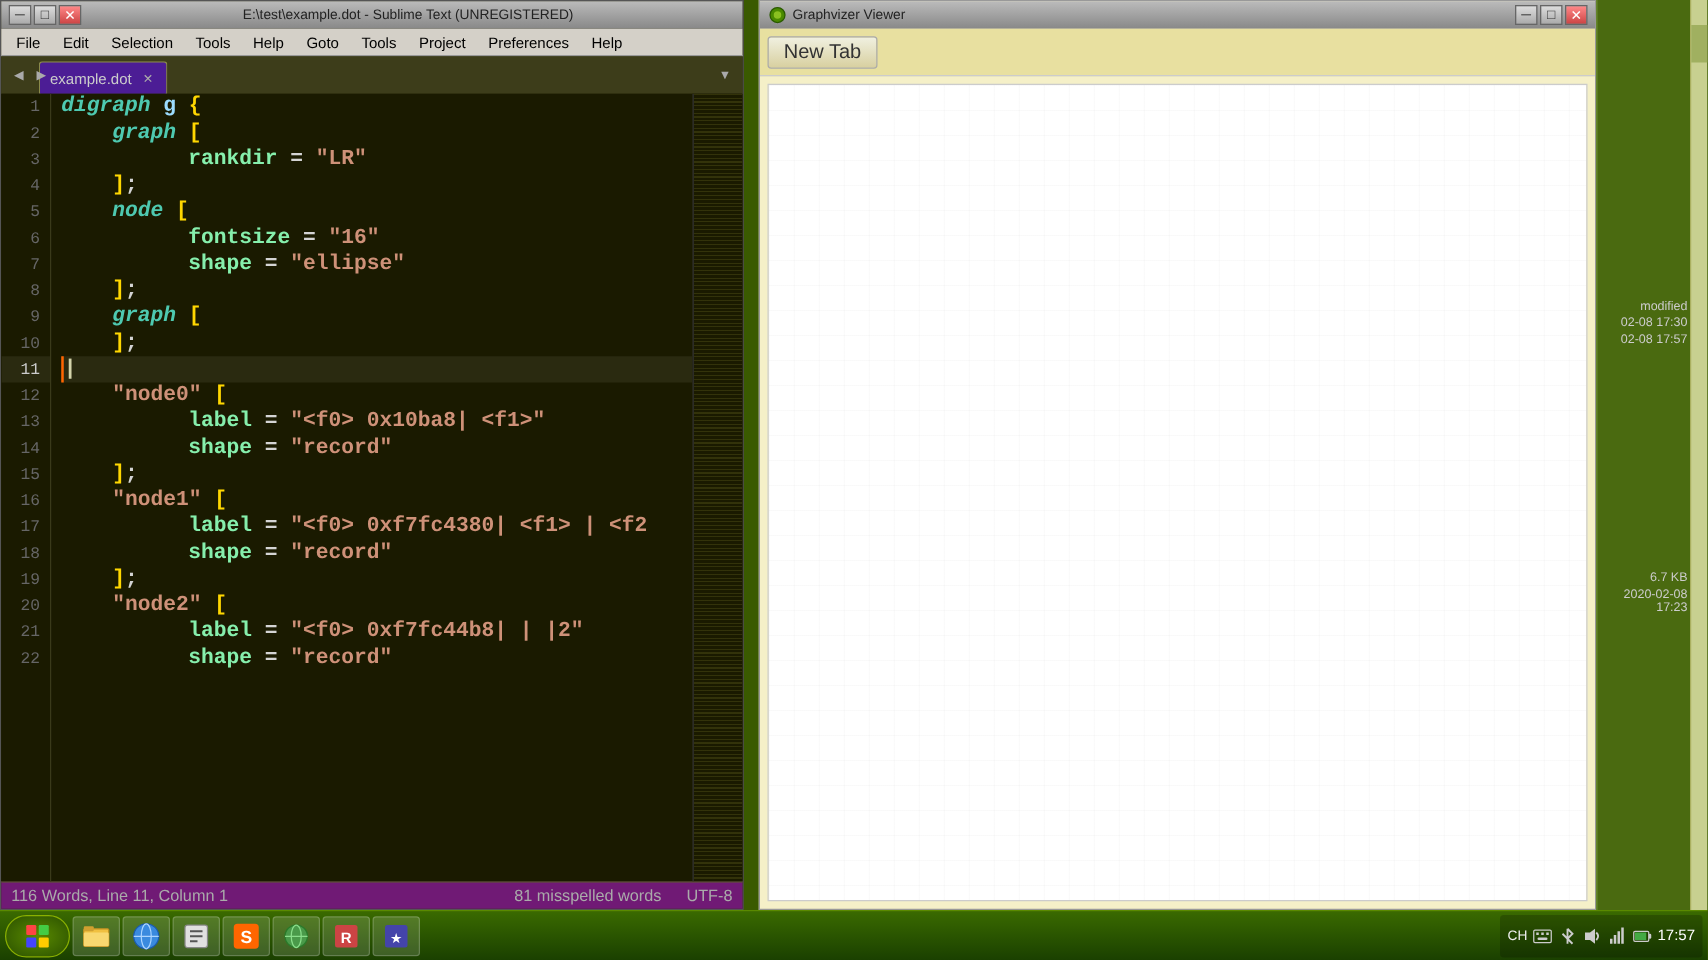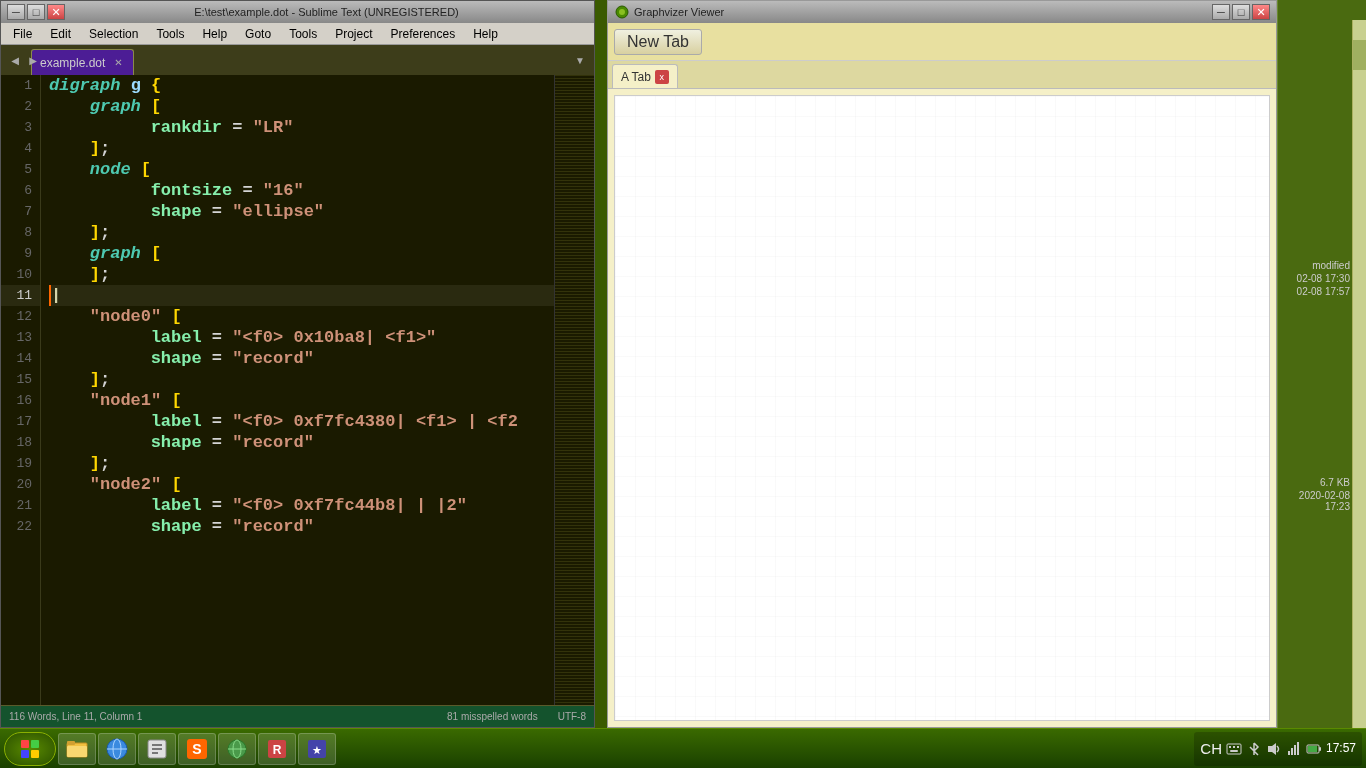--- a/index.html
+++ b/index.html
@@ -167,25 +167,25 @@
         0deg,
         transparent,
         transparent 2px,
         rgba(150,150,50,0.2) 2px,
         rgba(150,150,50,0.2) 3px
       );
     }
 
     .status-bar {
       height: 22px;
-      background: #14532d;
+      background: #701a75;
       display: flex;
       align-items: center;
       padding: 0 8px;
-      font-size: 10px;
+      font-size: 13px;
       color: #aaa;
       border-top: 1px solid #5a5a2a;
       gap: 20px;
     }
     .status-bar .status-left { margin-right: auto; }
     .status-section { color: #aaa; }
 
     
     #graphvizer-window {
       position: absolute;
@@ -330,21 +330,21 @@
     .taskbar-tray {
       display: flex;
       align-items: center;
       gap: 4px;
       padding: 0 6px;
       height: 34px;
       background: rgba(0,0,0,0.2);
       border-radius: 3px;
     }
     .tray-text {
-      font-size: 15px;
+      font-size: 11px;
       color: #eee;
     }
     .tray-time {
       font-size: 12px;
       color: white;
       text-align: center;
       line-height: 1.3;
     }
 
     
@@ -499,34 +499,28 @@
       <div class="title-btn">─</div>
       <div class="title-btn">□</div>
       <div class="title-btn close-btn">✕</div>
     </div>
   </div>
 
   <div class="gv-toolbar">
     <button class="gv-new-tab-btn">New Tab</button>
   </div>
 
-  <div class="gv-tab-bar">
-    <div class="gv-tab">
-      <span>A Tab</span>
-      <div class="gv-tab-close">x</div>
-    </div>
-  </div>
 
   <div class="gv-content">
     <div class="gv-canvas"></div>
   </div>
 </div>
 
 <div id="side-info">
-  <div style="flex:1; position:relative;margin-top:20px;">
+  <div style="flex:1; position:relative;">
     <div class="side-scroll">
       <div class="side-scroll-handle"></div>
     </div>
     <div class="side-info-text">
       <div class="side-info-line">modified</div>
       <div class="side-info-line">02-08 17:30</div>
       <div class="side-info-line">02-08 17:57</div>
       <div style="margin-top: 180px;">
         <div class="side-info-line">6.7 KB</div>
         <div class="side-info-line">2020-02-08 17:23</div>

